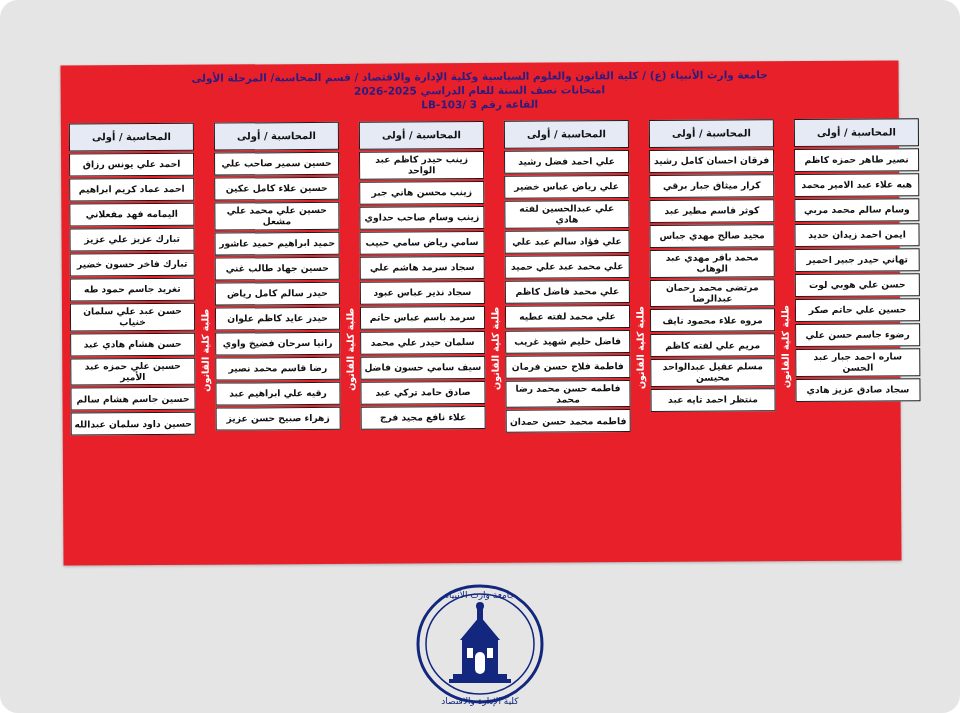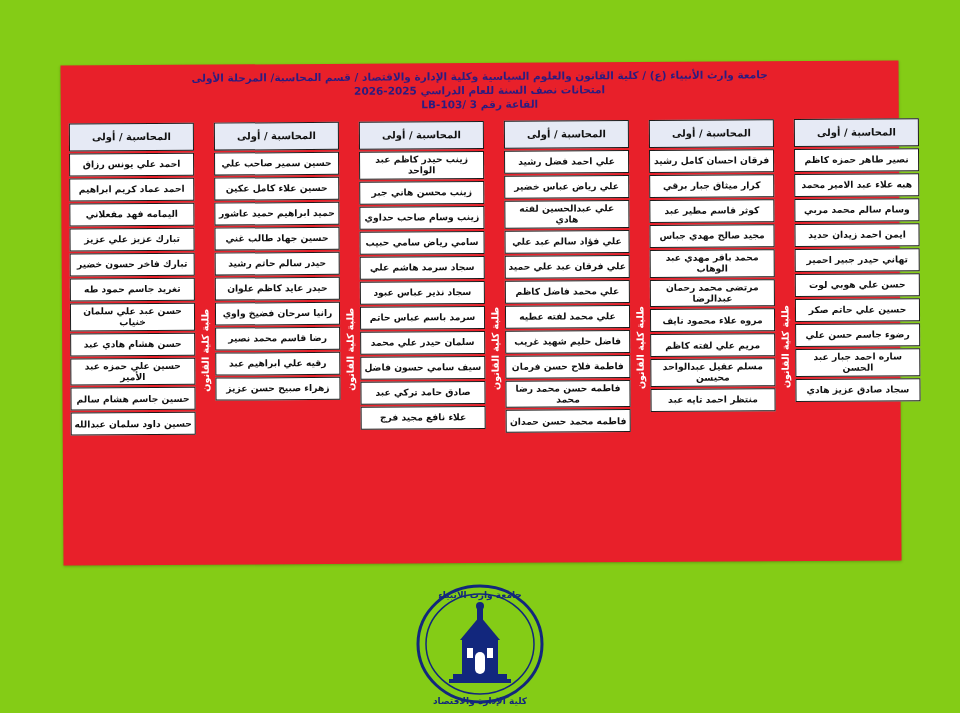--- a/index.html
+++ b/index.html
@@ -10,21 +10,22 @@
     width: 960px;
     height: 713px;
     background: #ffffff;
     font-family: "DejaVu Sans", "Liberation Sans", sans-serif;
     overflow: hidden;
     position: relative;
   }
   .page {
     position: absolute;
     inset: 0;
-    background: #84cc16;
+    background: #e5e5e5;
+    border-radius: 18px;
   }
   
   .sheet {
     position: absolute;
     left: 62px;
     top: 63px;
     width: 838px;
     height: 500px;
     background: #e8202a;
     box-shadow: 0 1px 3px rgba(0,0,0,0.25);
@@ -119,21 +120,21 @@
     width: 150px;
     height: 130px;
     color: #12277d;
   }
   .seal svg { display: block; }
   .seal-text-top, .seal-text-bottom {
     position: absolute;
     left: 0; right: 0;
     text-align: center;
     font-size: 9px;
-    font-weight: bold;
+    font-weight: normal;
     color: #12277d;
   }
   .seal-text-top { top: 12px; }
   .seal-text-bottom { bottom: 2px; }
 </style>
 </head>
 <body>
 
 <div class="page">
   <div class="sheet">
@@ -162,23 +163,24 @@
           <div class="cell">حسين داود سلمان عبدالله</div>
         </div>
         <div class="sidelabel">طلبة كلية القانون</div>
       </div>
 
       <div class="colgroup">
         <div class="column">
           <div class="colhead">المحاسبة / أولى</div>
           <div class="cell">حسين سمير صاحب علي</div>
           <div class="cell">حسين علاء كامل عكين</div>
+          <div class="cell">حسين علي محمد علي مشعل</div>
           <div class="cell">حميد ابراهيم حميد عاشور</div>
           <div class="cell">حسين جهاد طالب غني</div>
-          <div class="cell">حيدر سالم حاتم رشيد</div>
+          <div class="cell">حيدر سالم كامل رياض</div>
           <div class="cell">حيدر عايد كاظم علوان</div>
           <div class="cell">رانيا سرحان فضيخ واوي</div>
           <div class="cell">رضا قاسم محمد نصير</div>
           <div class="cell">رقيه علي ابراهيم عبد</div>
           <div class="cell">زهراء صبيح حسن عزيز</div>
         </div>
         <div class="sidelabel">طلبة كلية القانون</div>
       </div>
 
       <div class="colgroup">
@@ -199,21 +201,21 @@
         <div class="sidelabel">طلبة كلية القانون</div>
       </div>
 
       <div class="colgroup">
         <div class="column">
           <div class="colhead">المحاسبة / أولى</div>
           <div class="cell">علي احمد فضل رشيد</div>
           <div class="cell">علي رياض عباس خضير</div>
           <div class="cell">علي عبدالحسين لفته هادي</div>
           <div class="cell">علي فؤاد سالم عبد علي</div>
-          <div class="cell">علي فرقان عبد علي حميد</div>
+          <div class="cell">علي محمد عبد علي حميد</div>
           <div class="cell">علي محمد فاضل كاظم</div>
           <div class="cell">علي محمد لفته عطيه</div>
           <div class="cell">فاضل حليم شهيد غريب</div>
           <div class="cell">فاطمة فلاح حسن فرمان</div>
           <div class="cell">فاطمه حسن محمد رضا محمد</div>
           <div class="cell">فاطمه محمد حسن حمدان</div>
         </div>
         <div class="sidelabel">طلبة كلية القانون</div>
       </div>
 

